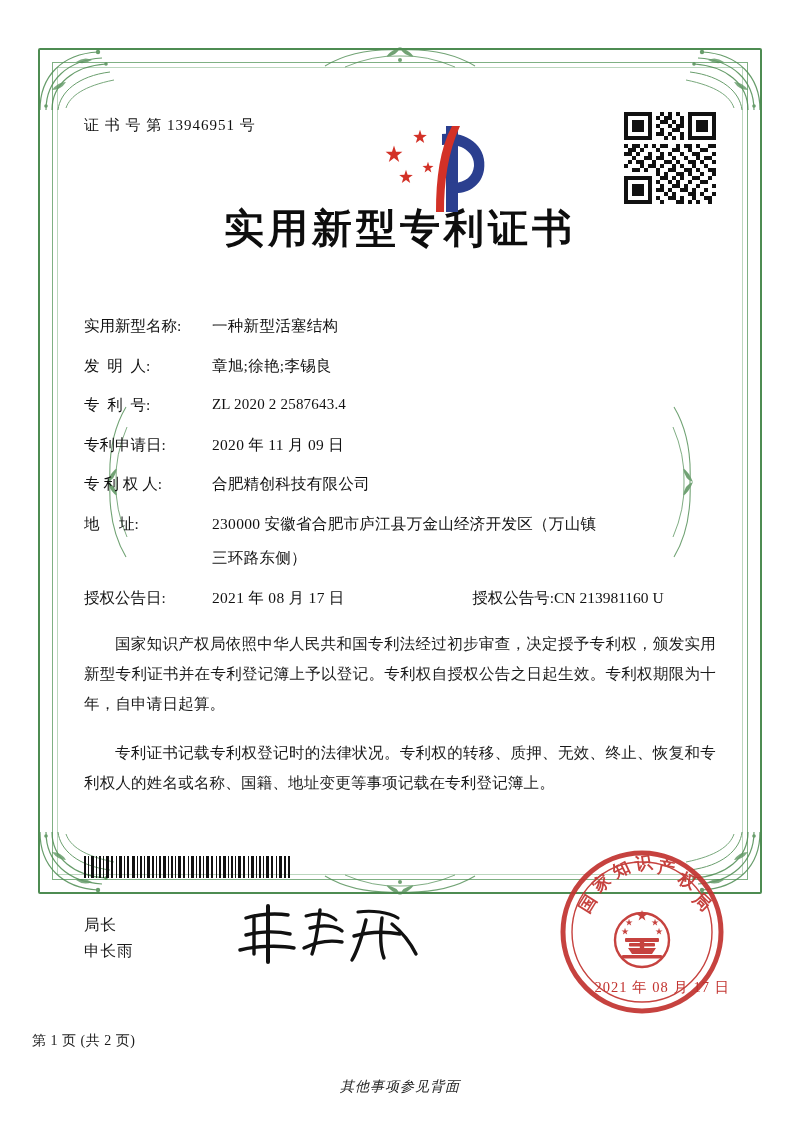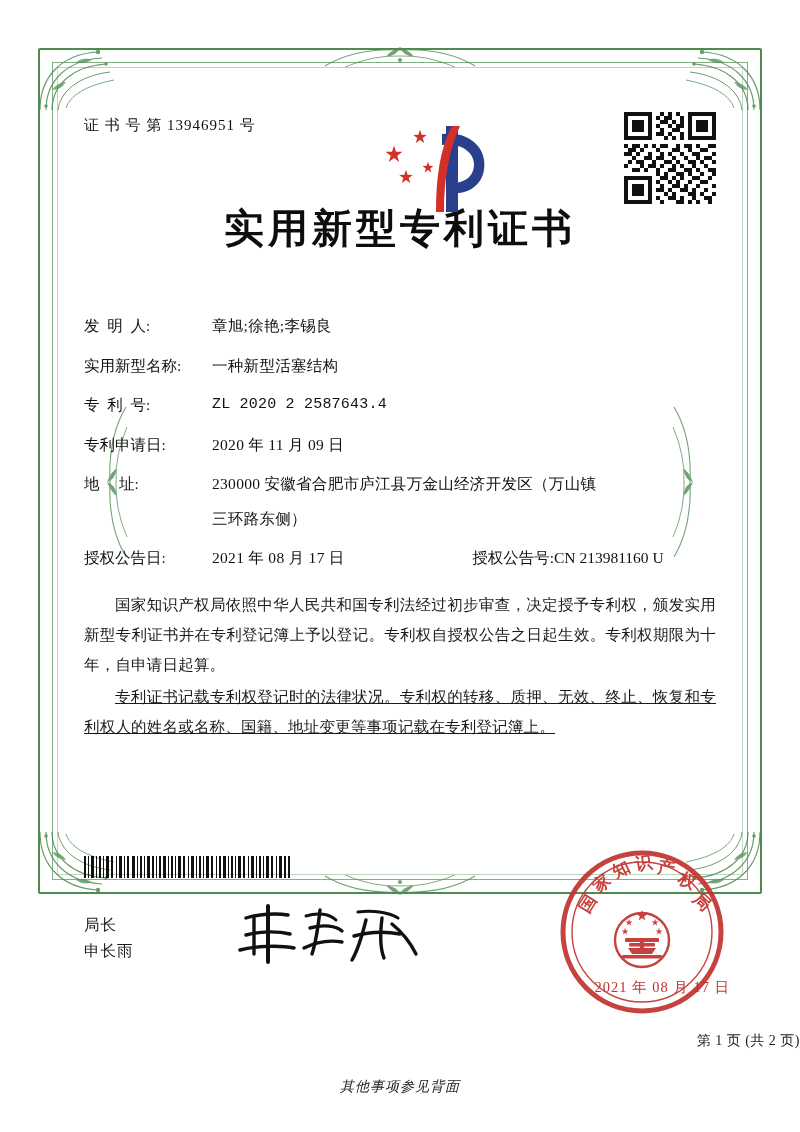--- a/index.html
+++ b/index.html
@@ -128,21 +128,21 @@
     width: 128px;
     flex: 0 0 128px;
     letter-spacing: 0px;
     white-space: pre;
   }
   .fvalue {
     flex: 1;
     letter-spacing: .3px;
   }
   .fvalue.mono {
-    font-family: Liberation Mono, monospace;
+    font-family: Liberation Serif, serif;
     font-size: 15px;
     letter-spacing: .2px;
   }
   .fvalue .second-line {
     display: block;
     margin-top: 19px;
   }
   .frow.split .fvalue { flex: 0 0 auto; width: 230px; }
   .frow.split .flabel2 {
     flex: 0 0 auto;
@@ -153,21 +153,21 @@
   .frow.split .fvalue2 { flex: 1; }
 
   .para {
     margin-top: 14px;
     font-size: 15.5px;
     line-height: 30px;
     text-align: justify;
     text-indent: 2em;
     letter-spacing: .2px;
   }
-  .para.second { margin-top: 2px; text-decoration: underline; }
+  .para.second { margin-top: 19px; }
 
   
   .barcode {
     position: absolute;
     left: 84px;
     top: 856px;
     width: 206px;
     height: 22px;
   }
 
@@ -204,23 +204,24 @@
     color: #c2332f;
     letter-spacing: 1px;
     font-family: "Liberation Serif", serif;
   }
 
   .page-num {
     position: absolute;
     left: 0;
     right: 0;
     top: 1032px;
-    text-align: right;
+    text-align: left;
     font-size: 14px;
     letter-spacing: .5px;
+    padding-left: 32px;
   }
   .footnote {
     position: absolute;
     left: 0;
     right: 0;
     top: 1078px;
     text-align: center;
     font-size: 14px;
     letter-spacing: 1px;
     color: #222;
@@ -507,39 +508,43 @@
             <rect x="21" y="22" width="1" height="1"></rect>
         </g>
       </svg>
     </div>
 
     <div class="title">实用新型专利证书</div>
 
     <div class="fields">
 
       <div class="frow">
+        <div class="flabel">实用新型名称:</div>
+        <div class="fvalue">一种新型活塞结构</div>
+      </div>
+
+      <div class="frow">
         <div class="flabel">发  明  人:</div>
         <div class="fvalue">章旭;徐艳;李锡良</div>
-      </div>
-
-      <div class="frow">
-        <div class="flabel">实用新型名称:</div>
-        <div class="fvalue">一种新型活塞结构</div>
       </div>
 
       <div class="frow">
         <div class="flabel">专  利  号:</div>
         <div class="fvalue mono">ZL 2020 2 2587643.4</div>
       </div>
 
       <div class="frow">
         <div class="flabel">专利申请日:</div>
         <div class="fvalue">2020 年 11 月 09 日</div>
       </div>
 
+      <div class="frow">
+        <div class="flabel">专 利 权 人:</div>
+        <div class="fvalue">合肥精创科技有限公司</div>
+      </div>
 
       <div class="frow">
         <div class="flabel">地     址:</div>
         <div class="fvalue">
           <span>230000 安徽省合肥市庐江县万金山经济开发区（万山镇</span>
           <span class="second-line">三环路东侧）</span>
         </div>
       </div>
 
       <div class="frow split">

